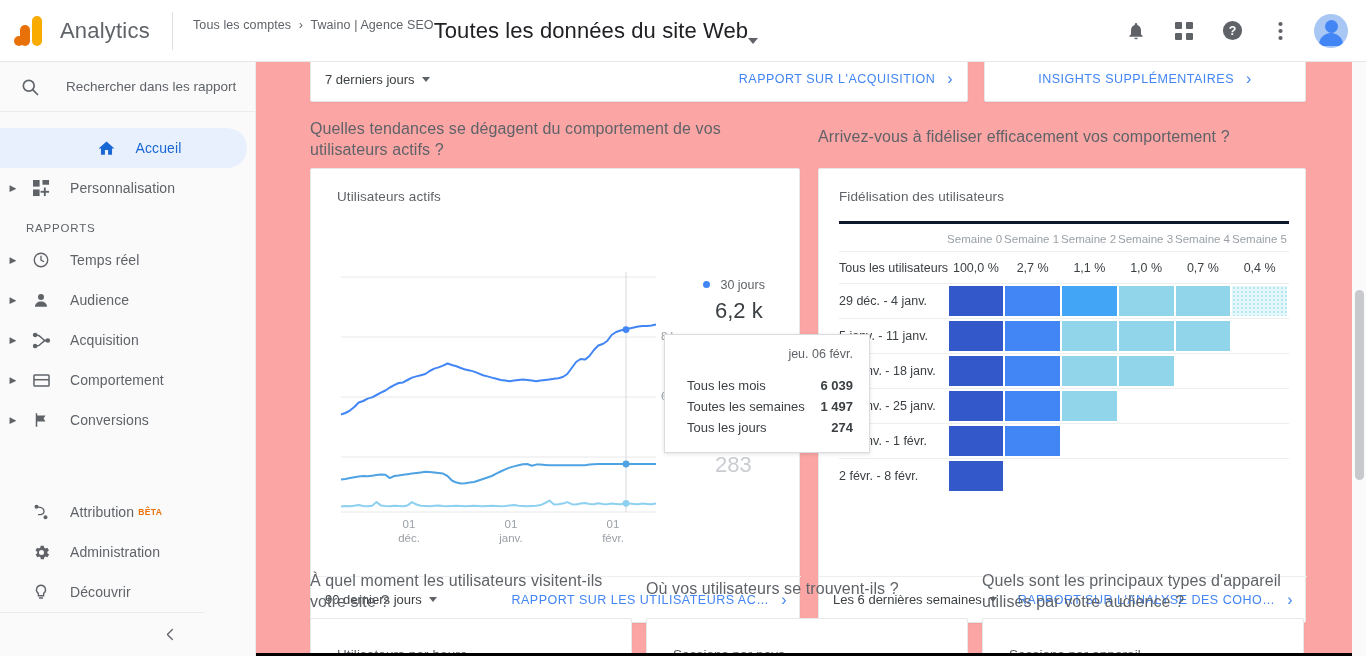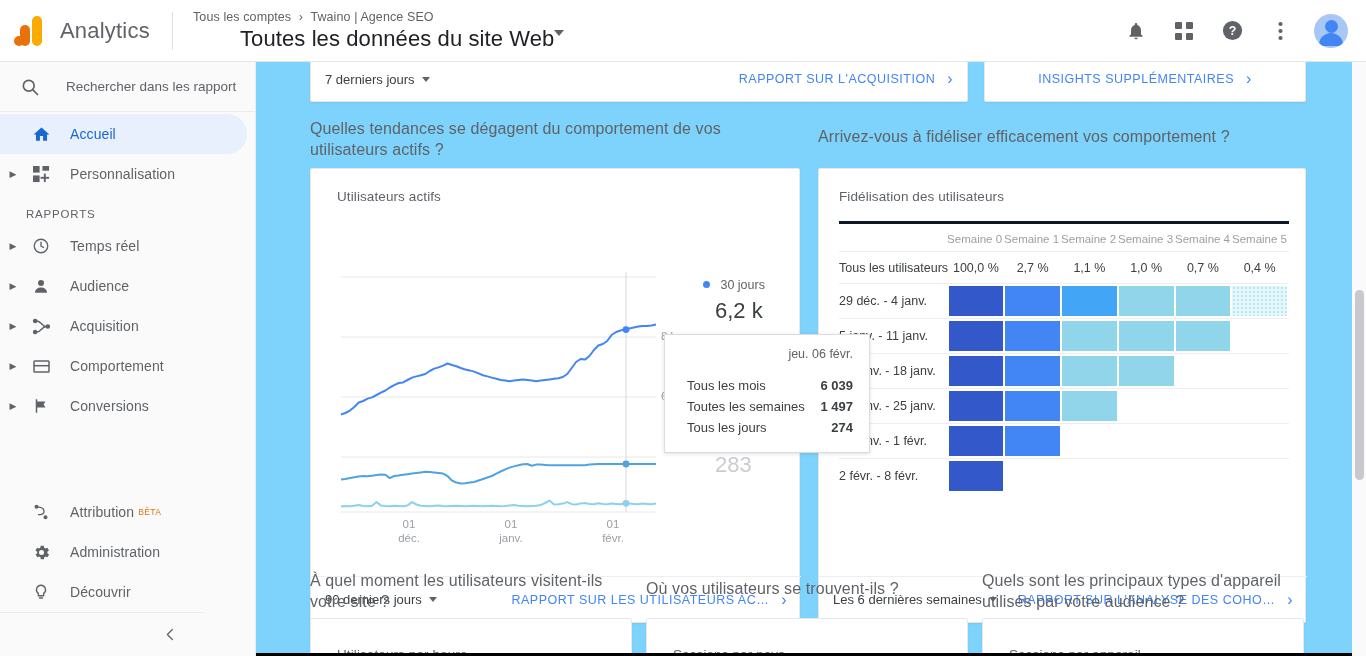--- a/index.html
+++ b/index.html
@@ -16,24 +16,24 @@
     background:#fff; display:flex; align-items:center;
     border-bottom:1px solid #e6e6e6; z-index:40;
   }
   .logo-wrap{ width:168px; display:flex; align-items:center; padding-left:14px; gap:12px;}
   .ga-logo{ width:34px; height:34px; position:relative; }
   .ga-logo .bar1{ position:absolute; left:18px; top:2px; width:10px; height:30px; border-radius:5px; background:#f9ab00;}
   .ga-logo .bar2{ position:absolute; left:6px; top:11px; width:10px; height:21px; border-radius:5px; background:#e8710a;}
   .ga-logo .dot{ position:absolute; left:0px; top:22px; width:10px; height:10px; border-radius:50%; background:#e8710a;}
   .brand{ font-size:22px; color:#5f6368; letter-spacing:.2px;}
   .vdiv{ width:1px; height:38px; background:#e0e0e0; margin:0 20px 0 4px;}
-  .titles{ display:flex; flex-direction:column; justify-content:center; }
+  .titles{ display:flex; flex-direction:row; justify-content:center; }
   .breadcrumb{ font-size:12.5px; color:#5f6368; margin-bottom:2px; letter-spacing:.1px;}
   .crumb-sep{ margin:0 4px; color:#5f6368;}
-  .maintitle{ font-size:22px; color:#202124; display:flex; align-items:flex-start; gap:0; letter-spacing:.1px;margin-left:47px;}
+  .maintitle{ font-size:22px; color:#202124; display:flex; align-items:flex-end; gap:0; letter-spacing:.1px;}
   .caret{ width:0;height:0;border-left:5px solid transparent;border-right:5px solid transparent;border-top:6px solid #5f6368; display:inline-block; margin-top:4px;}
   .top-actions{ margin-left:auto; display:flex; align-items:center; gap:20px; padding-right:18px;}
   .ticon{ width:28px;height:28px; display:flex;align-items:center;justify-content:center; color:#5f6368; cursor:pointer;}
   .avatar{ width:34px;height:34px;border-radius:50%; background:#a9c7f5; display:flex;align-items:center;justify-content:center; overflow:hidden; position:relative;}
   .avatar .head{ width:13px;height:13px;border-radius:50%;background:#4285f4; position:absolute; top:6px;}
   .avatar .body{ width:24px;height:13px;border-radius:12px 12px 0 0;background:#4285f4;position:absolute;bottom:2px;}
   
   .sidebar{
     position:absolute; left:0; top:62px; width:256px; height:594px;
     background:#fafafa; border-right:1px solid #ebebeb; z-index:30;
@@ -41,25 +41,25 @@
   .search-row{ height:50px; display:flex; align-items:center; padding-left:20px; gap:26px; border-bottom:1px solid #ececec;}
   .search-placeholder{ font-size:13.5px; color:#5f6368; }
   .nav-item{ height:40px; display:flex; align-items:center; cursor:pointer; position:relative; }
   .nav-arrow{ width:26px; display:flex; justify-content:center; color:#5f6368; font-size:9px; }
   .nav-icon{ width:30px; display:flex; justify-content:center; align-items:center; color:#5f6368;}
   .nav-label{ font-size:14px; color:#5f6368; margin-left:14px; letter-spacing:.1px;}
   .nav-item.active{ background:#e8f0fe; border-radius:0 20px 20px 0; width:247px; }
   .nav-item.active .nav-label{ color:#1967d2; font-weight:500;}
   .nav-item.active .nav-icon{ color:#1967d2;}
   .section-label{ font-size:11.5px; color:#5f6368; letter-spacing:.8px; padding:14px 0 6px 26px;}
-  .beta{ font-size:8.5px; color:#e8710a; font-weight:400; vertical-align:super; margin-left:4px; letter-spacing:.4px;}
+  .beta{ font-size:8.5px; color:#e8710a; font-weight:700; vertical-align:super; margin-left:4px; letter-spacing:.4px;}
   .side-bottom{ position:absolute; bottom:0; left:0; width:204px; }
   .collapse-row{ height:44px; border-top:1px solid #ececec; display:flex; align-items:center; justify-content:flex-end; padding-right:26px; color:#5f6368; cursor:pointer;}
   
-  .main{ position:absolute; left:256px; top:62px; width:1110px; height:594px; background:#7dd3fc; overflow:hidden;}
+  .main{ position:absolute; left:256px; top:62px; width:1110px; height:594px; background:#fca5a5; overflow:hidden;}
   .card{ background:#fff; border:1px solid #e8e8e8; border-radius:2px; box-shadow:0 1px 2px rgba(0,0,0,.06); position:absolute;}
   .card-footer{ display:flex; align-items:center; height:46px; padding:0 14px; border-top:1px solid #eee;}
   .dd{ font-size:13px; color:#3c4043; display:flex; align-items:center; gap:7px; cursor:pointer;}
   .dd .c{ width:0;height:0;border-left:4px solid transparent;border-right:4px solid transparent;border-top:5px solid #5f6368;}
   .cta{ margin-left:auto; display:flex; align-items:center; gap:12px; color:#4285f4; font-size:12.5px; letter-spacing:.5px; cursor:pointer; white-space:nowrap; overflow:hidden;}
   .cta .chev{ font-size:16px; }
   .qtitle{ position:absolute; font-size:16px; color:#5f6368; line-height:21px; letter-spacing:.1px;}
   .ctitle{ font-size:13.5px; color:#5f6368; letter-spacing:.1px;}
   
   .chart-area{ position:relative; }
@@ -153,21 +153,21 @@
 
 <div class="sidebar">
   <div class="search-row">
     <svg width="20" height="20" viewBox="0 0 24 24" fill="none" stroke="#5f6368" stroke-width="2">
         <circle cx="10.5" cy="10.5" r="6.5"></circle>
         <line x1="15.5" y1="15.5" x2="21" y2="21" stroke-linecap="round"></line>
       </svg>
     <span class="search-placeholder">Rechercher dans les rapport</span>
   </div>
 
-  <div class="nav-item active" style="margin-top:2px;">
+  <div class="nav-item active" style="margin-top:16px;justify-content:center;">
     <div class="nav-arrow"></div>
     <div class="nav-icon">
       <svg width="19" height="19" viewBox="0 0 24 24" fill="currentColor">
           <path d="M10 20v-6h4v6h5v-8h3L12 3 2 12h3v8z"></path>
         </svg>
     </div>
     <div class="nav-label">Accueil</div>
   </div>
 
   <div class="nav-item">

